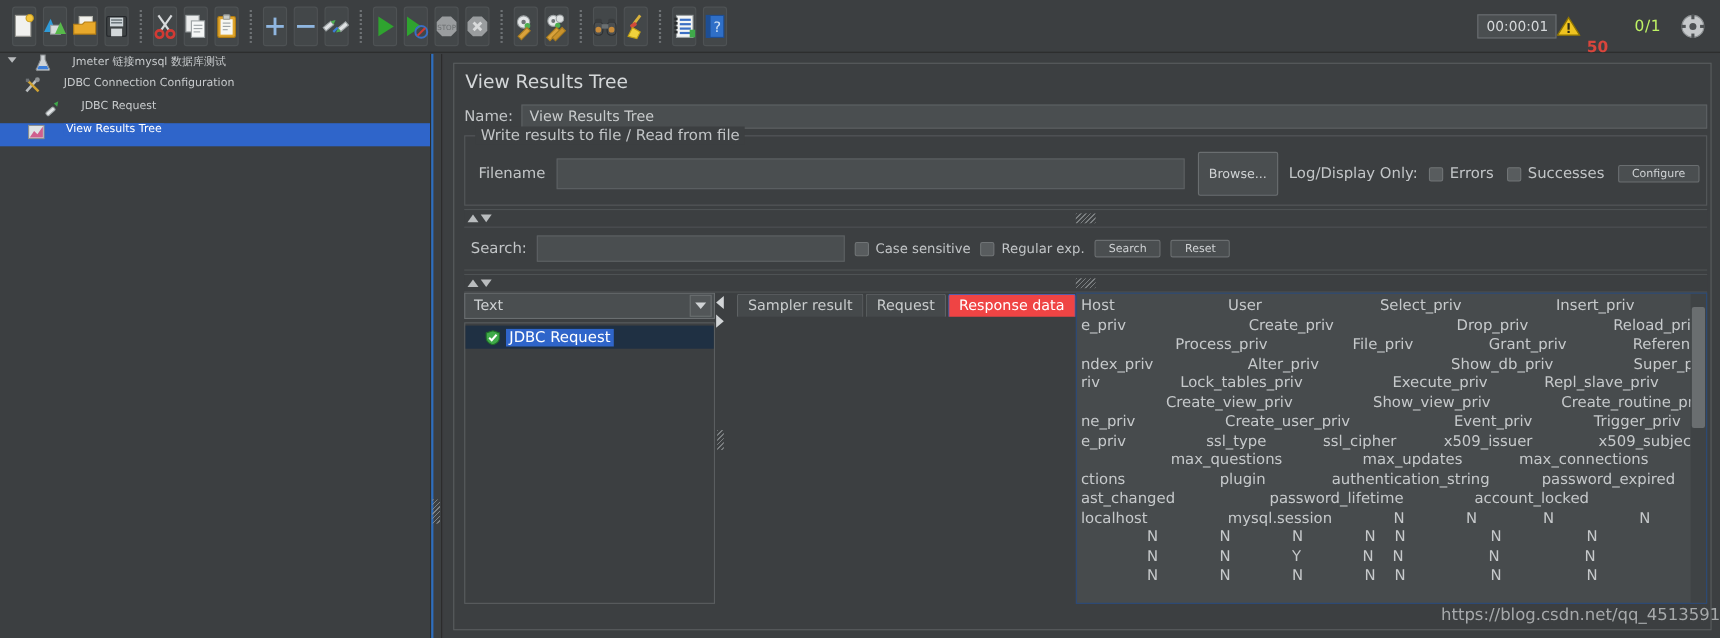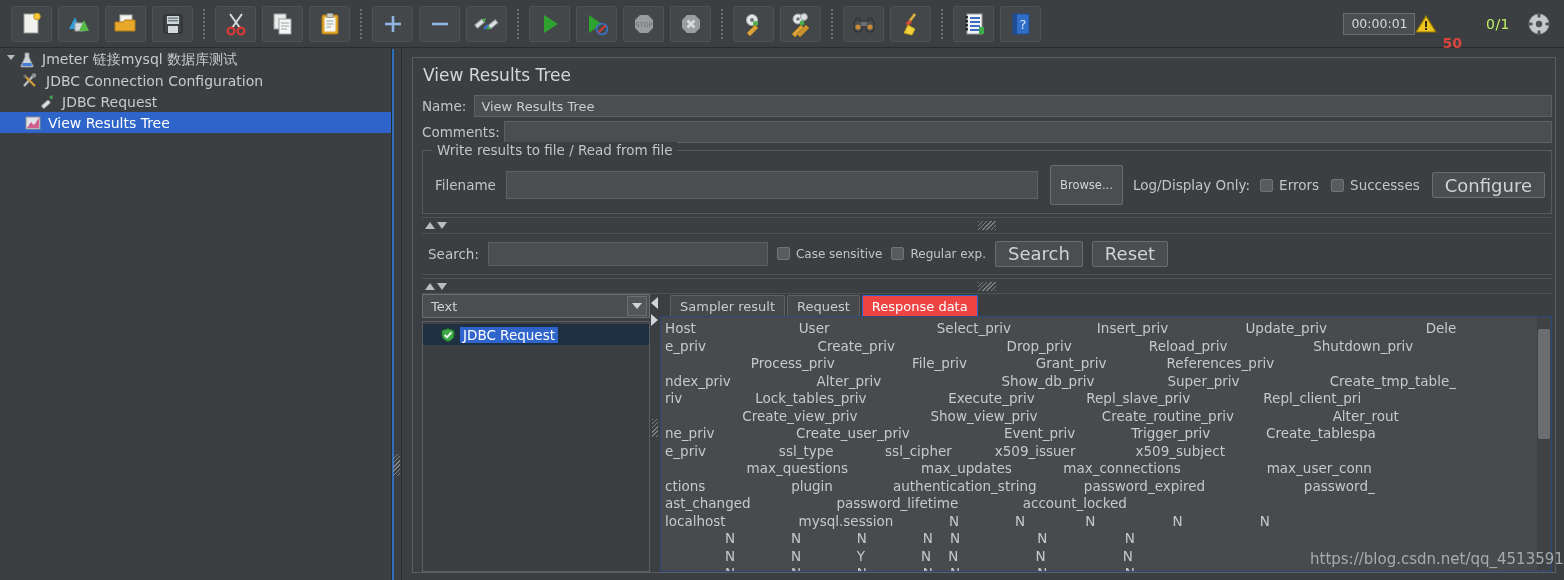--- a/index.html
+++ b/index.html
@@ -14,21 +14,21 @@
   
   #toolbar {
     height: 48px; width: 1564px;
     background: #3c3f41;
     border-bottom: 1px solid #2b2b2b;
     display: flex; align-items: center;
     padding: 0 8px;
     position: relative;
   }
   .tb-btn {
-    width: 41px; height: 36px;
+    width: 22px; height: 36px;
     margin: 0 3px;
     border: 1px solid #4e5254;
     border-radius: 3px;
     background: #434749;
     display: flex; align-items: center; justify-content: center;
     font-size: 20px; line-height: 1;
     color: #fca5a5;
     position: relative;
   }
   .tb-sep {
@@ -55,22 +55,22 @@
 
   
   #tree {
     position: absolute; left: 0; top: 49px;
     width: 392px; height: 531px;
     background: #3c3f41;
     border-right: 1px solid #2b2b2b;
     overflow: hidden;
   }
   .trow {
-    height: 21px; display: flex; align-items: center;
-    color: #c8cbcd; font-size: 14px; white-space: nowrap;
+    height: 21px; display: flex; align-items: flex-start;
+    color: #c8cbcd; font-size: 10px; white-space: nowrap; gap: 12px;
   }
   .trow.sel { background: #2f65ca; color: #ffffff; }
   .tw { width: 14px; height: 14px; flex: 0 0 14px; display:flex;align-items:center;justify-content:center; }
   .arrow { width:0;height:0;border-left:5px solid #b8bbbd;border-top:4px solid transparent;border-bottom:4px solid transparent; }
   .arrow.open { border-left:4px solid transparent;border-right:4px solid transparent;border-top:5px solid #b8bbbd; }
   .ticon { width: 18px; height: 16px; flex: 0 0 18px; margin-right: 4px; display:flex;align-items:center;justify-content:center;}
   .tlbl { padding: 0 2px; }
   .trow.sel .tlbl { background: #2f65ca; }
 
   
@@ -122,22 +122,22 @@
   #wrlegend {
     position: absolute; top: -9px; left: 9px;
     background: #3c3f41; padding: 0 5px;
     color: #c2c5c7; font-size: 13.5px;
   }
   #fileRow { display: flex; align-items: center; gap: 0px; }
   #fileRow .flabel { color:#c2c5c7; font-size:13.5px; padding: 0 10px 0 6px;}
   #fnameInput { flex: 1 1 auto; height: 28px; background:#4a4e50; border:1px solid #5d6163;}
   .btn {
     background: #4a4e50; border: 1px solid #6a6e70;
-    color: #d0d3d5; font-size: 18px;
-    height: 26px; padding: 0 12px;
+    color: #d0d3d5; font-size: 10px;
+    height: 16px; padding: 0 12px;
     display: flex; align-items: center; justify-content: center;
     border-radius: 2px; white-space: nowrap;
   }
   .btn.small { font-size: 11.5px; height: 40px; padding: 0 9px; }
   .cbx {
     width: 13px; height: 13px; background: #585c5e;
     border: 1px solid #707476; border-radius: 2px; display:inline-block;
   }
   .cbwrap { display: flex; align-items: center; gap: 6px; }
 
@@ -191,21 +191,21 @@
   
   #minisplit { width: 10px; position: relative; }
   #minisplit .arrl { position:absolute; top:3px; left:1px; width:0;height:0;
      border-top:6px solid transparent;border-bottom:6px solid transparent;border-right:7px solid #d2d5d7;}
   #minisplit .arrr { position:absolute; top:20px; left:1px; width:0;height:0;
      border-top:6px solid transparent;border-bottom:6px solid transparent;border-left:7px solid #d2d5d7;}
   #minisplit .mgrip { position:absolute; top:125px; left:2px; width:6px; height:18px;
      background: repeating-linear-gradient(135deg, #8a8e90 0 1px, transparent 1px 3px); opacity:.8;}
 
   
-  #tabArea { flex: 1 1 auto; display:flex; flex-direction: column; min-width:0; }
+  #tabArea { flex: 1 1 auto; display:flex; flex-direction: row; min-width:0; }
   #tabs { display: flex; align-items: flex-end; height: 22px; gap: 2px; padding-left: 10px;}
   .tab {
     height: 21px; padding: 0 9px; font-size: 13px;
     color: #c9cccd; background: #45494b;
     border: 1px solid #5e6264; border-bottom: none;
     border-radius: 2px 2px 0 0;
     display:flex; align-items:center;
   }
   .tab.active { background: #ef4444; color: #ffffff; border-color:#2f65ca;}
   #respPane {
@@ -504,24 +504,20 @@
 <div id="right">
   <div class="panelbox" style="height:516px; display:flex; flex-direction:column;">
 
     <div id="ptitle">View Results Tree</div>
 
     <div id="nameRow">
       <span class="lbl">Name:</span>
       <span class="inputbox">View Results Tree</span>
     </div>
 
-    <div id="commentsRow">
-      <span class="lbl">Comments:</span>
-      <span class="inputbox"></span>
-    </div>
 
     <div id="wrgroup">
       <span id="wrlegend">Write results to file / Read from file</span>
       <div id="fileRow">
         <span class="flabel">Filename</span>
         <span id="fnameInput" class="inputbox"></span>
         <span style="width:12px"></span>
         <span class="btn small">Browse...</span>
         <span style="width:10px"></span>
         <span class="lbl">Log/Display Only:</span>

